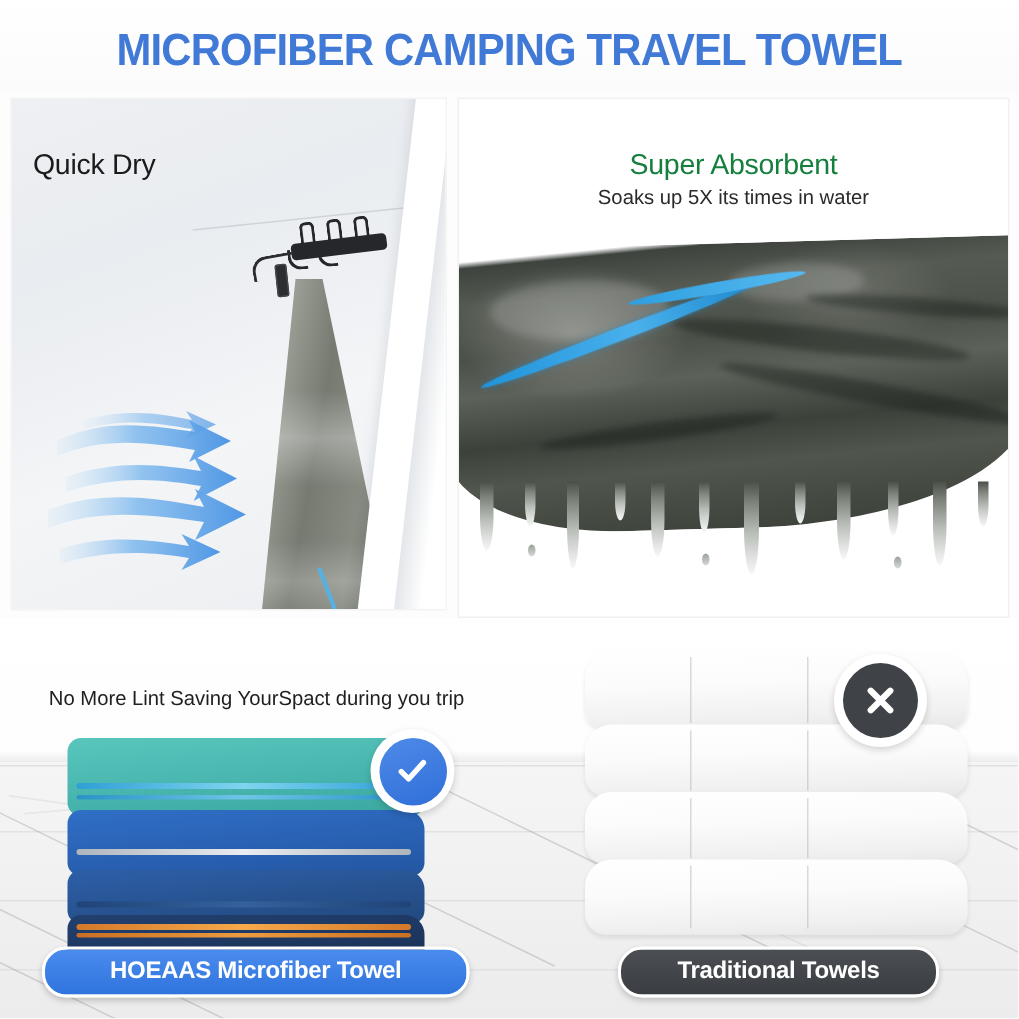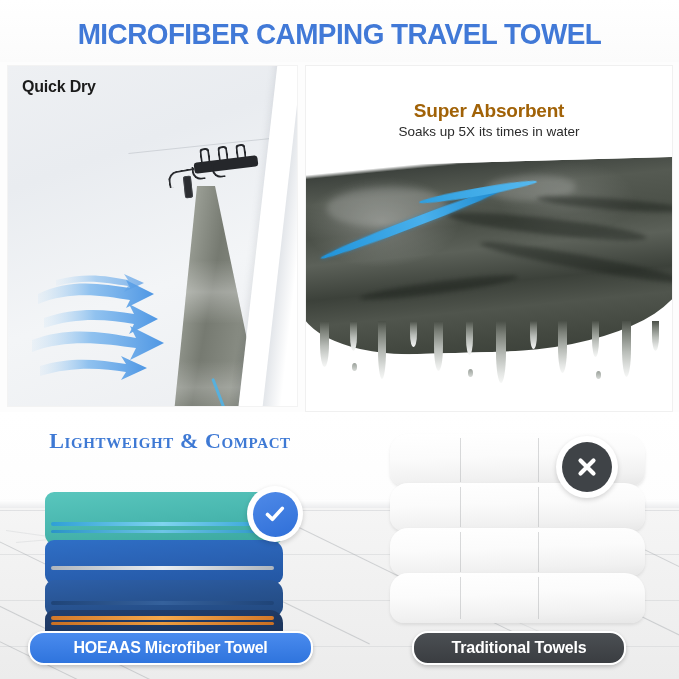--- a/index.html
+++ b/index.html
@@ -38,22 +38,22 @@
     background:#ffffff;
     transform:rotate(6.5deg);
     box-shadow:-2px 0 7px rgba(120,125,135,0.16);
   }
   .panel-quickdry .wedge2{
     position:absolute;right:-2px;top:-30px;width:18px;height:420px;
     background:linear-gradient(90deg,#e3e6ea,#ffffff);
     transform:rotate(6.5deg);
   }
   .qd-heading{
-    position:absolute;left:14px;top:12px;
-    font-size:16px;font-weight:bold;color:#1b1b1b;letter-spacing:-0.2px;
+    position:absolute;left:14px;top:34px;
+    font-size:19px;font-weight:normal;color:#1b1b1b;letter-spacing:-0.2px;
   }
   .qd-sub{
     position:absolute;left:14px;top:49px;width:180px;
     font-size:13px;line-height:16px;color:#2a2a2a;
   }
 
   
   .hookrack{position:absolute;left:186px;top:85px;width:66px;height:26px;}
   .hookrack .plate{
     position:absolute;left:0;top:8px;width:64px;height:11px;
@@ -115,21 +115,21 @@
 
   
   .panel-absorb{
     position:absolute;left:306px;top:66px;width:366px;height:345px;
     background:#ffffff;
     overflow:hidden;
     box-shadow:0 0 0 1px rgba(0,0,0,0.05);
   }
   .sa-heading{
     position:absolute;left:0;top:34px;width:366px;text-align:center;
-    font-size:19px;font-weight:bold;color:#a16207;letter-spacing:-0.2px;
+    font-size:19px;font-weight:normal;color:#15803d;letter-spacing:-0.2px;
   }
   .sa-sub{
     position:absolute;left:0;top:58px;width:366px;text-align:center;
     font-size:13.5px;color:#2a2a2a;
   }
   .twisted{
     position:absolute;left:-8px;top:96px;width:386px;height:190px;
     background:
       radial-gradient(ellipse 120px 70px at 22% 30%, rgba(255,255,255,0.26), rgba(255,255,255,0) 65%),
       radial-gradient(ellipse 110px 60px at 70% 20%, rgba(255,255,255,0.14), rgba(255,255,255,0) 62%),
@@ -385,21 +385,21 @@
       <div class="plank" style="left:0px;top:2px;width:679px;transform:rotate(0deg);background:rgba(150,156,162,0.22);"></div>
       <div class="plank" style="left:0px;top:46px;width:679px;background:rgba(150,156,162,0.18);"></div>
       <div class="plank" style="left:0px;top:92px;width:679px;background:rgba(150,156,162,0.18);"></div>
       <div class="plank" style="left:0px;top:138px;width:679px;background:rgba(150,156,162,0.16);"></div>
       <div class="grain" style="left:6px;top:22px;width:120px;transform:rotate(8deg);"></div>
       <div class="grain" style="left:16px;top:34px;width:90px;transform:rotate(-5deg);"></div>
       <div class="grain" style="left:420px;top:70px;width:150px;transform:rotate(24deg);"></div>
       <div class="grain" style="left:500px;top:40px;width:130px;transform:rotate(24deg);"></div>
     </div>
 
-    <div class="lw-heading">Lightweight &amp; Compact</div>
+    <div class="lw-sub">No More Lint Saving YourSpact during you trip</div>
 
     <div class="stack">
       <div class="tw tw1">
           <div class="trim"></div>
           <div class="trim-b"></div>
         </div>
       <div class="tw tw2">
           <div class="trim"></div>
         </div>
       <div class="tw tw3">

